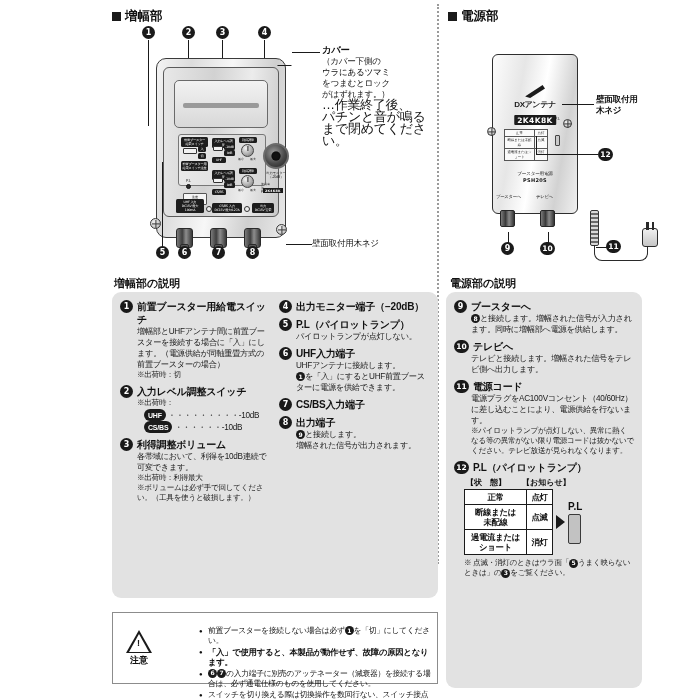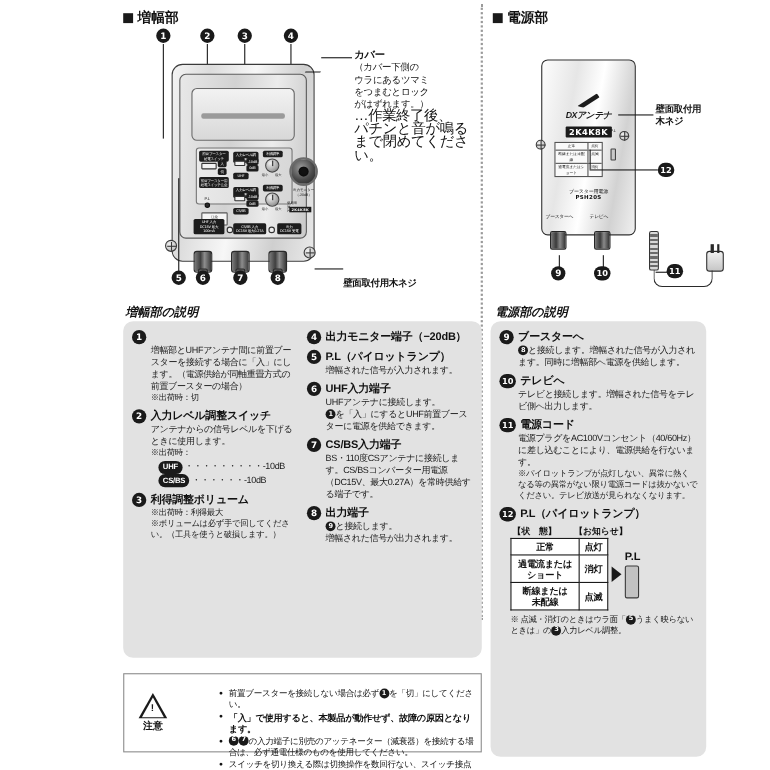--- a/index.html
+++ b/index.html
@@ -13,21 +13,21 @@
     overflow:hidden;
   }
 
   
   .sec-title{
     font-size:12.5px; font-weight:bold; color:#111;
     display:flex; align-items:center; gap:4px;
   }
   .sq{ width:9px; height:9px; background:#1a1a1a; display:inline-block; }
 
-  .panel-head{ font-size:11px; font-weight:bold; color:#111; margin-bottom:3px;font-style:italic;}
+  .panel-head{ font-size:11px; font-weight:bold; color:#111; margin-bottom:3px;}
   .gray-panel{
     background:#e2e2e2; border-radius:9px; padding:8px 8px 6px 8px;
   }
 
   
   .num{
     display:inline-flex; align-items:center; justify-content:center;
     background:#1a1a1a; color:#fff; border-radius:50%;
     font-size:8px; font-weight:bold; line-height:1;
     width:13px; height:13px; flex:0 0 13px;
@@ -154,21 +154,21 @@
   .calltext{ position:absolute; font-size:8.6px; line-height:11px; letter-spacing:-0.3px;}
   .calltext b{ font-size:9.4px;text-align:center; }
 
   
   .fig-pwr{ position:absolute; left:470px; top:42px; width:210px; height:215px;}
   .pwr-body{
     position:absolute; left:22px; top:12px; width:86px; height:160px;
     background:linear-gradient(100deg,#fdfdfd 0%,#e6e6e6 30%,#ffffff 52%,#d2d2d2 78%,#f0f0f0 100%);
     border:1.4px solid #2e2e2e; border-radius:6px;
   }
-  .dxlogo{ position:absolute; left:50%; top:30px; transform:translateX(-50%); text-align:right;font-style:italic;}
+  .dxlogo{ position:absolute; left:50%; top:30px; transform:translateX(-50%); text-align:right;}
   .dxmark{
     width:20px; height:13px; margin:0 auto 1px auto;
     background:#1b1b1b;
     clip-path:polygon(88% 0%,100% 26%,26% 100%,0% 88%);
   }
   .dxtxt{ font-size:8px; font-weight:bold; letter-spacing:-0.4px; color:#1b1b1b;}
   .k8k{
     position:absolute; left:50%; top:60px; transform:translateX(-50%);
     background:#1b1b1b; color:#fff; font-size:7.5px; font-weight:bold;
     padding:0.5px 3px; letter-spacing:0.4px; border-radius:1px;
@@ -359,21 +359,21 @@
 
 <div class="lead h" style="left:292px;top:52px;width:28px;"></div>
 <div style="position:absolute;left:282px;top:52px;width:14px;height:14px;border-bottom:1px solid #1a1a1a;transform:skewX(-35deg);"></div>
 <div class="calltext" style="left:322px;top:44px;width:108px;">
   <b>カバー</b><br>
   <span>（カバー下側の<br>ウラにあるツマミ<br>をつまむとロック<br>がはずれます。）</span><br>
   <span style="font-size:13px;line-height:9.6px;">…作業終了後、<br>パチンと音が鳴る<br>まで閉めてください。</span>
 </div>
 
 <div class="lead h" style="left:286px;top:244px;width:26px;"></div>
-<div class="calltext" style="left:312px;top:252px;width:120px;font-weight:bold;">壁面取付用木ネジ</div>
+<div class="calltext" style="left:312px;top:238px;width:120px;font-weight:normal;">壁面取付用木ネジ</div>
 
 <div class="fig-pwr">
   <div class="pwr-body">
     <div class="dxlogo">
       <div class="dxmark"></div>
       <div class="dxtxt">DXアンテナ</div>
     </div>
     <div class="k8k">2K4K8K</div>
 
     <div class="minitab">
@@ -431,82 +431,82 @@
 
 <div class="panel-head" style="position:absolute;left:114px;top:276px;">増幅部の説明</div>
 
 <div class="gray-panel" style="position:absolute;left:112px;top:292px;width:326px;height:306px;display:flex;gap:8px;">
 
   <div style="width:155px;">
 
     <div class="item">
       <div class="item-h">
           <span class="num">1</span>
+        <span class="item-t">前置ブースター用給電スイッチ</span>
         </div>
       <div class="item-b">増幅部とUHFアンテナ間に前置ブースターを接続する場合に「入」にします。（電源供給が同軸重畳方式の前置ブースターの場合）</div>
       <div class="item-b note">※出荷時：切</div>
     </div>
 
     <div class="item">
       <div class="item-h">
           <span class="num">2</span>
         <span class="item-t">入力レベル調整スイッチ</span>
         </div>
-      <div class="item-b">アンテナからの信号レベルを下げるときに使用します。</div>
       <div class="item-b note">※出荷時：</div>
       <div class="item-b" style="margin-top:1px;">
         <span class="ind"><span class="badge">UHF</span>
         <span>・・・・・・・・・</span><span>-10dB</span></span>
         <span class="ind"><span class="badge">CS/BS</span>
         <span>・・・・・・</span><span>-10dB</span></span>
       </div>
     </div>
 
     <div class="item">
       <div class="item-h">
           <span class="num">3</span>
         <span class="item-t">利得調整ボリューム</span>
         </div>
+      <div class="item-b">各帯域において、利得を10dB連続で可変できます。</div>
       <div class="item-b note">※出荷時：利得最大</div>
       <div class="item-b note">※ボリュームは必ず手で回してください。（工具を使うと破損します。）</div>
     </div>
   </div>
 
   <div style="width:155px;">
 
     <div class="item">
       <div class="item-h">
           <span class="num">4</span>
         <span class="item-t">出力モニター端子（−20dB）</span>
         </div>
     </div>
 
     <div class="item">
       <div class="item-h">
           <span class="num">5</span>
         <span class="item-t">P.L（パイロットランプ）</span>
         </div>
-      <div class="item-b">増幅された信号が入力されます。</div>
+      <div class="item-b">パイロットランプが点灯しない。</div>
     </div>
 
     <div class="item">
       <div class="item-h">
           <span class="num">6</span>
         <span class="item-t">UHF入力端子</span>
         </div>
       <div class="item-b">UHFアンテナに接続します。</div>
       <div class="item-b"><span class="inlnum">1</span><span>を「入」にするとUHF前置ブースターに電源を供給できます。</span></div>
     </div>
 
     <div class="item">
       <div class="item-h">
           <span class="num">7</span>
         <span class="item-t">CS/BS入力端子</span>
         </div>
-      <div class="item-b">BS・110度CSアンテナに接続します。CS/BSコンバーター用電源（DC15V、最大0.27A）を常時供給する端子です。</div>
     </div>
 
     <div class="item">
       <div class="item-h">
           <span class="num">8</span>
         <span class="item-t">出力端子</span>
         </div>
       <div class="item-b"><span class="inlnum">9</span><span>と接続します。</span></div>
       <div class="item-b">増幅された信号が出力されます。</div>
     </div>
@@ -554,38 +554,38 @@
     </div>
 
     <div style="display:flex;align-items:center;gap:3px;">
       <table class="sttbl">
         <tbody>
             <tr>
           <td class="s">正常</td>
           <td class="n">点灯</td>
         </tr>
         <tr>
+          <td class="s">断線または<br>未配線</td>
+          <td class="n">点滅</td>
+        </tr>
+        <tr>
           <td class="s">過電流または<br>ショート</td>
           <td class="n">消灯</td>
-        </tr>
-        <tr>
-          <td class="s">断線または<br>未配線</td>
-          <td class="n">点滅</td>
         </tr>
       </tbody>
         </table>
       <div class="arrow"></div>
       <div style="text-align:center;">
         <div style="font-size:10px;font-weight:bold;margin-bottom:2px;">P.L</div>
         <div class="bigled"></div>
       </div>
     </div>
 
     <div class="item-b note" style="margin-left:10px;margin-top:3px;">
-      <span>※ 点滅・消灯のときはウラ面「</span><span class="inlnum">5</span><span>うまく映らないときは」の</span><span class="inlnum">3</span><span>入力レベル調整。</span>
+      <span>※ 点滅・消灯のときはウラ面「</span><span class="inlnum">5</span><span>うまく映らないときは」の</span><span class="inlnum">3</span><span>をご覧ください。</span>
     </div>
   </div>
 </div>
 
 <div class="caution">
   <div class="caution-ico">
     <div class="tri">
         <b>!</b>
       </div>
     <div class="cau-word">注意</div>

